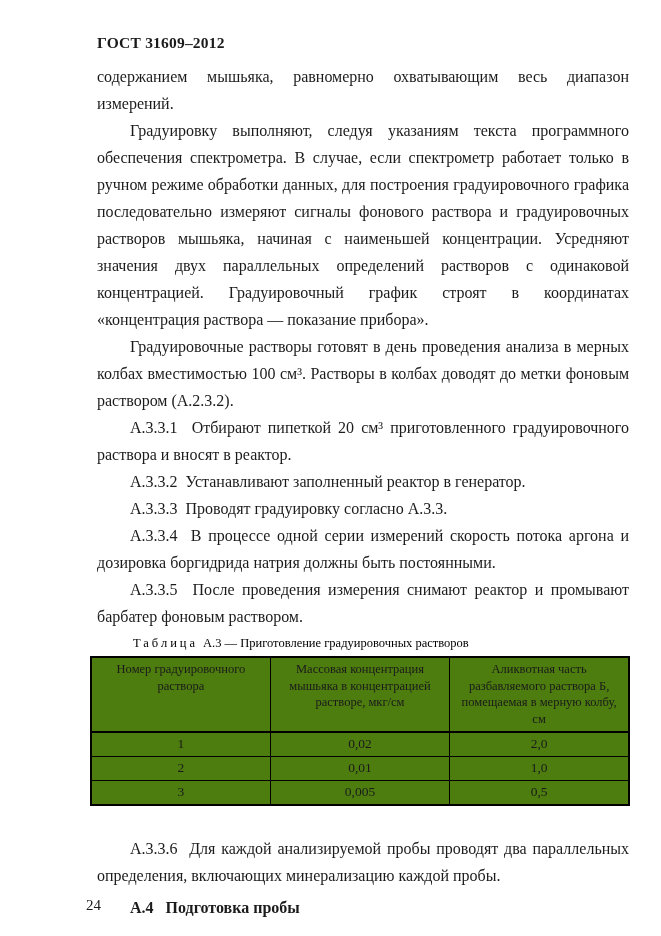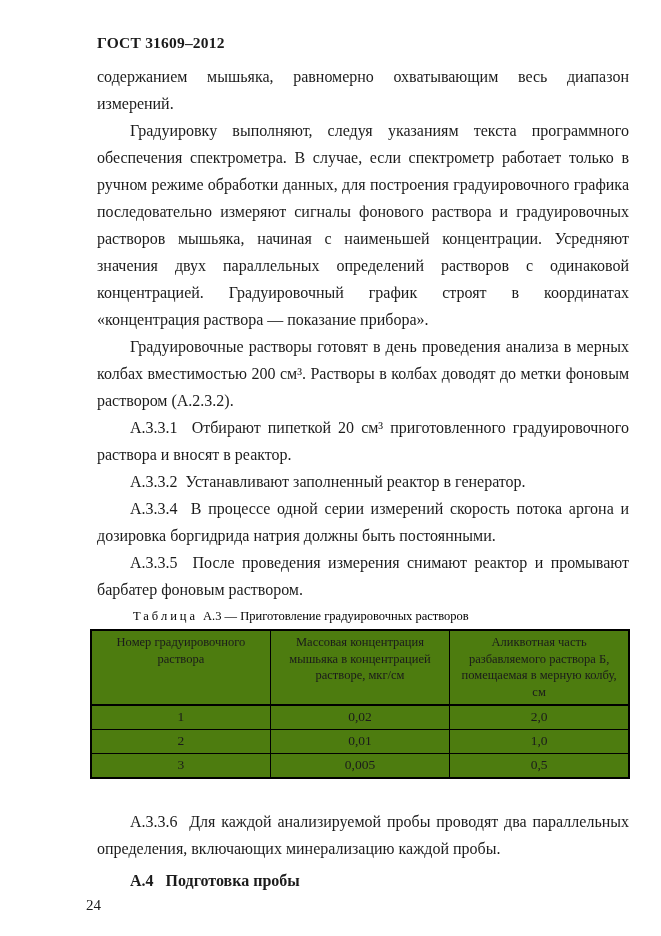--- a/index.html
+++ b/index.html
@@ -95,23 +95,24 @@
 </head>
 <body>
 
 <div class="page">
   <div class="content">
 
     <div class="doc-header">ГОСТ 31609–2012</div>
 
     <p class="body noindent">содержанием мышьяка, равномерно охватывающим весь диапазон измерений.</p>
     <p class="body">Градуировку выполняют, следуя указаниям текста программного обеспечения спектрометра. В случае, если спектрометр работает только в ручном режиме обработки данных, для построения градуировочного графика последовательно измеряют сигналы фонового раствора и градуировочных растворов мышьяка, начиная с наименьшей концентрации. Усредняют значения двух параллельных определений растворов с одинаковой концентрацией. Градуировочный график строят в координатах «концентрация раствора — показание прибора».</p>
-    <p class="body">Градуировочные растворы готовят в день проведения анализа в мерных колбах вместимостью 200 см³. Растворы в колбах доводят до метки фоновым раствором (А.2.3.2).</p>
+    <p class="body">Градуировочные растворы готовят в день проведения анализа в мерных колбах вместимостью 100 см³. Растворы в колбах доводят до метки фоновым раствором (А.2.3.2).</p>
     <p class="body">А.3.3.1&nbsp;&nbsp;Отбирают пипеткой 20 см³ приготовленного градуировочного раствора и вносят в реактор.</p>
     <p class="body">А.3.3.2&nbsp;&nbsp;Устанавливают заполненный реактор в генератор.</p>
+    <p class="body">А.3.3.3&nbsp;&nbsp;Проводят градуировку согласно А.3.3.</p>
     <p class="body">А.3.3.4&nbsp;&nbsp;В процессе одной серии измерений скорость потока аргона и дозировка боргидрида натрия должны быть постоянными.</p>
     <p class="body">А.3.3.5&nbsp;&nbsp;После проведения измерения снимают реактор и промывают барбатер фоновым раствором.</p>
 
     <div class="table-caption">
       <span class="cap-label">Таблица</span><span class="cap-text">А.3 — Приготовление градуировочных растворов</span>
     </div>
 
     <table class="data-table">
       <colgroup>
           <col>

